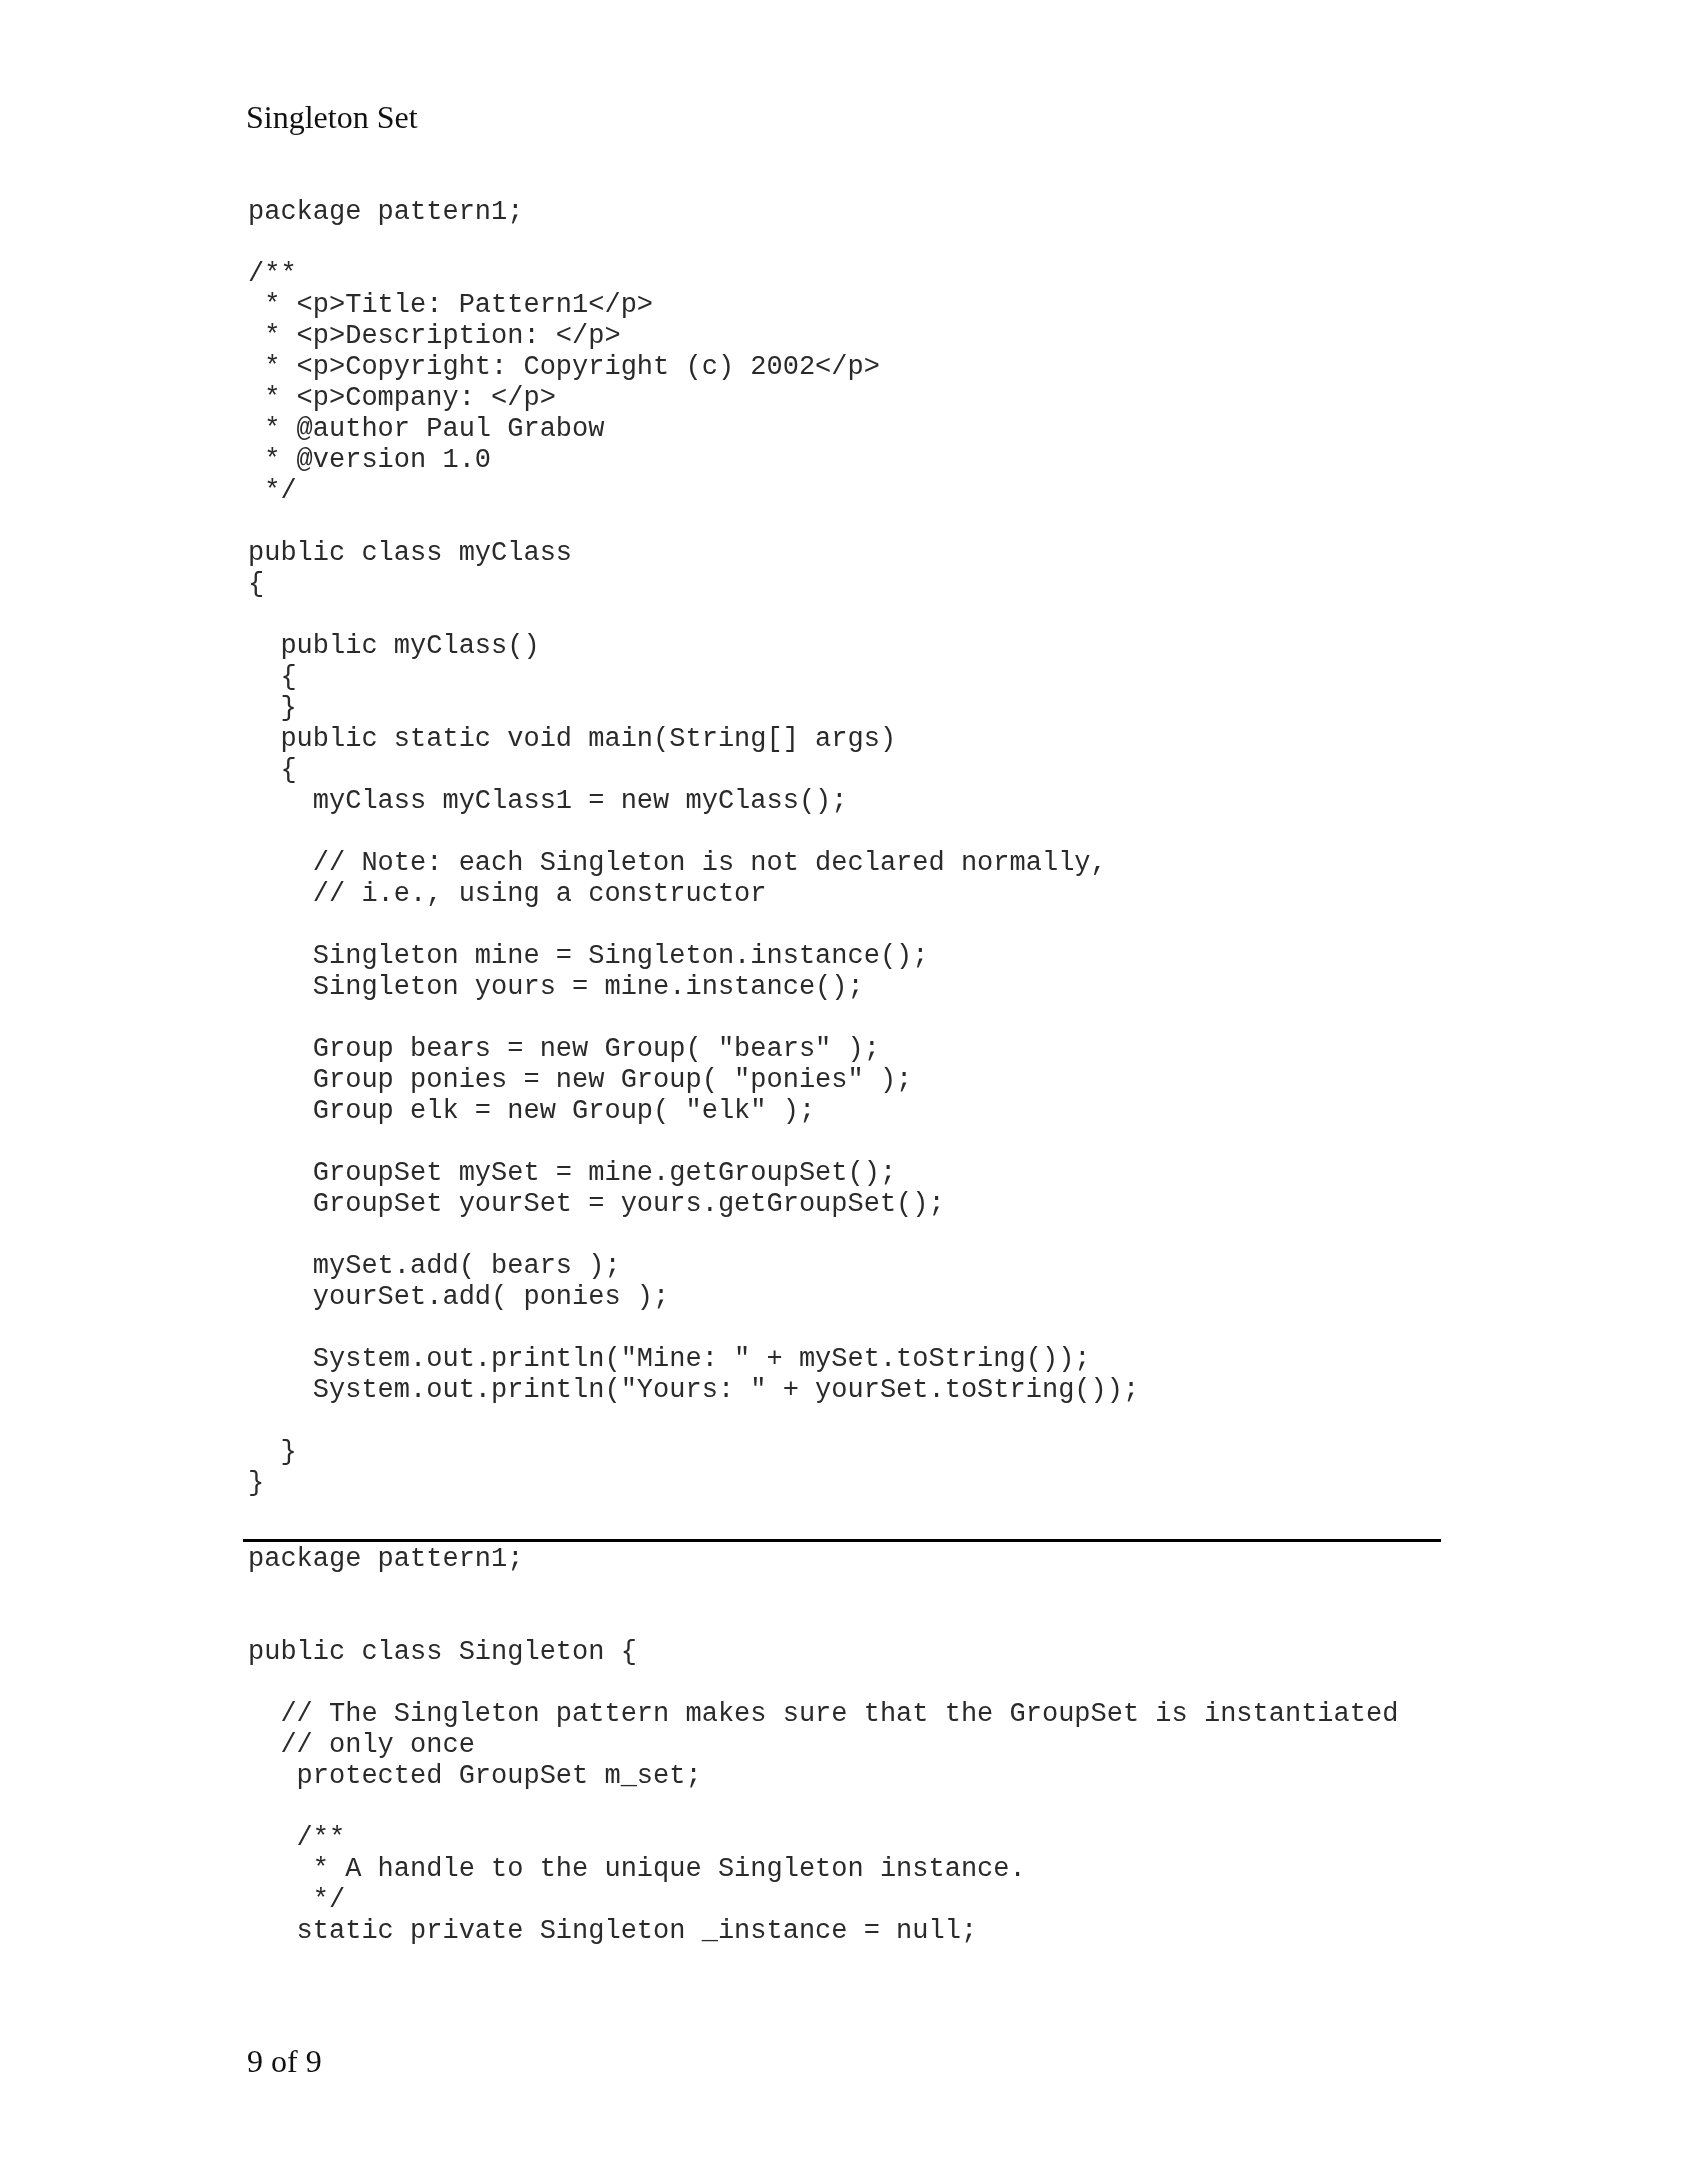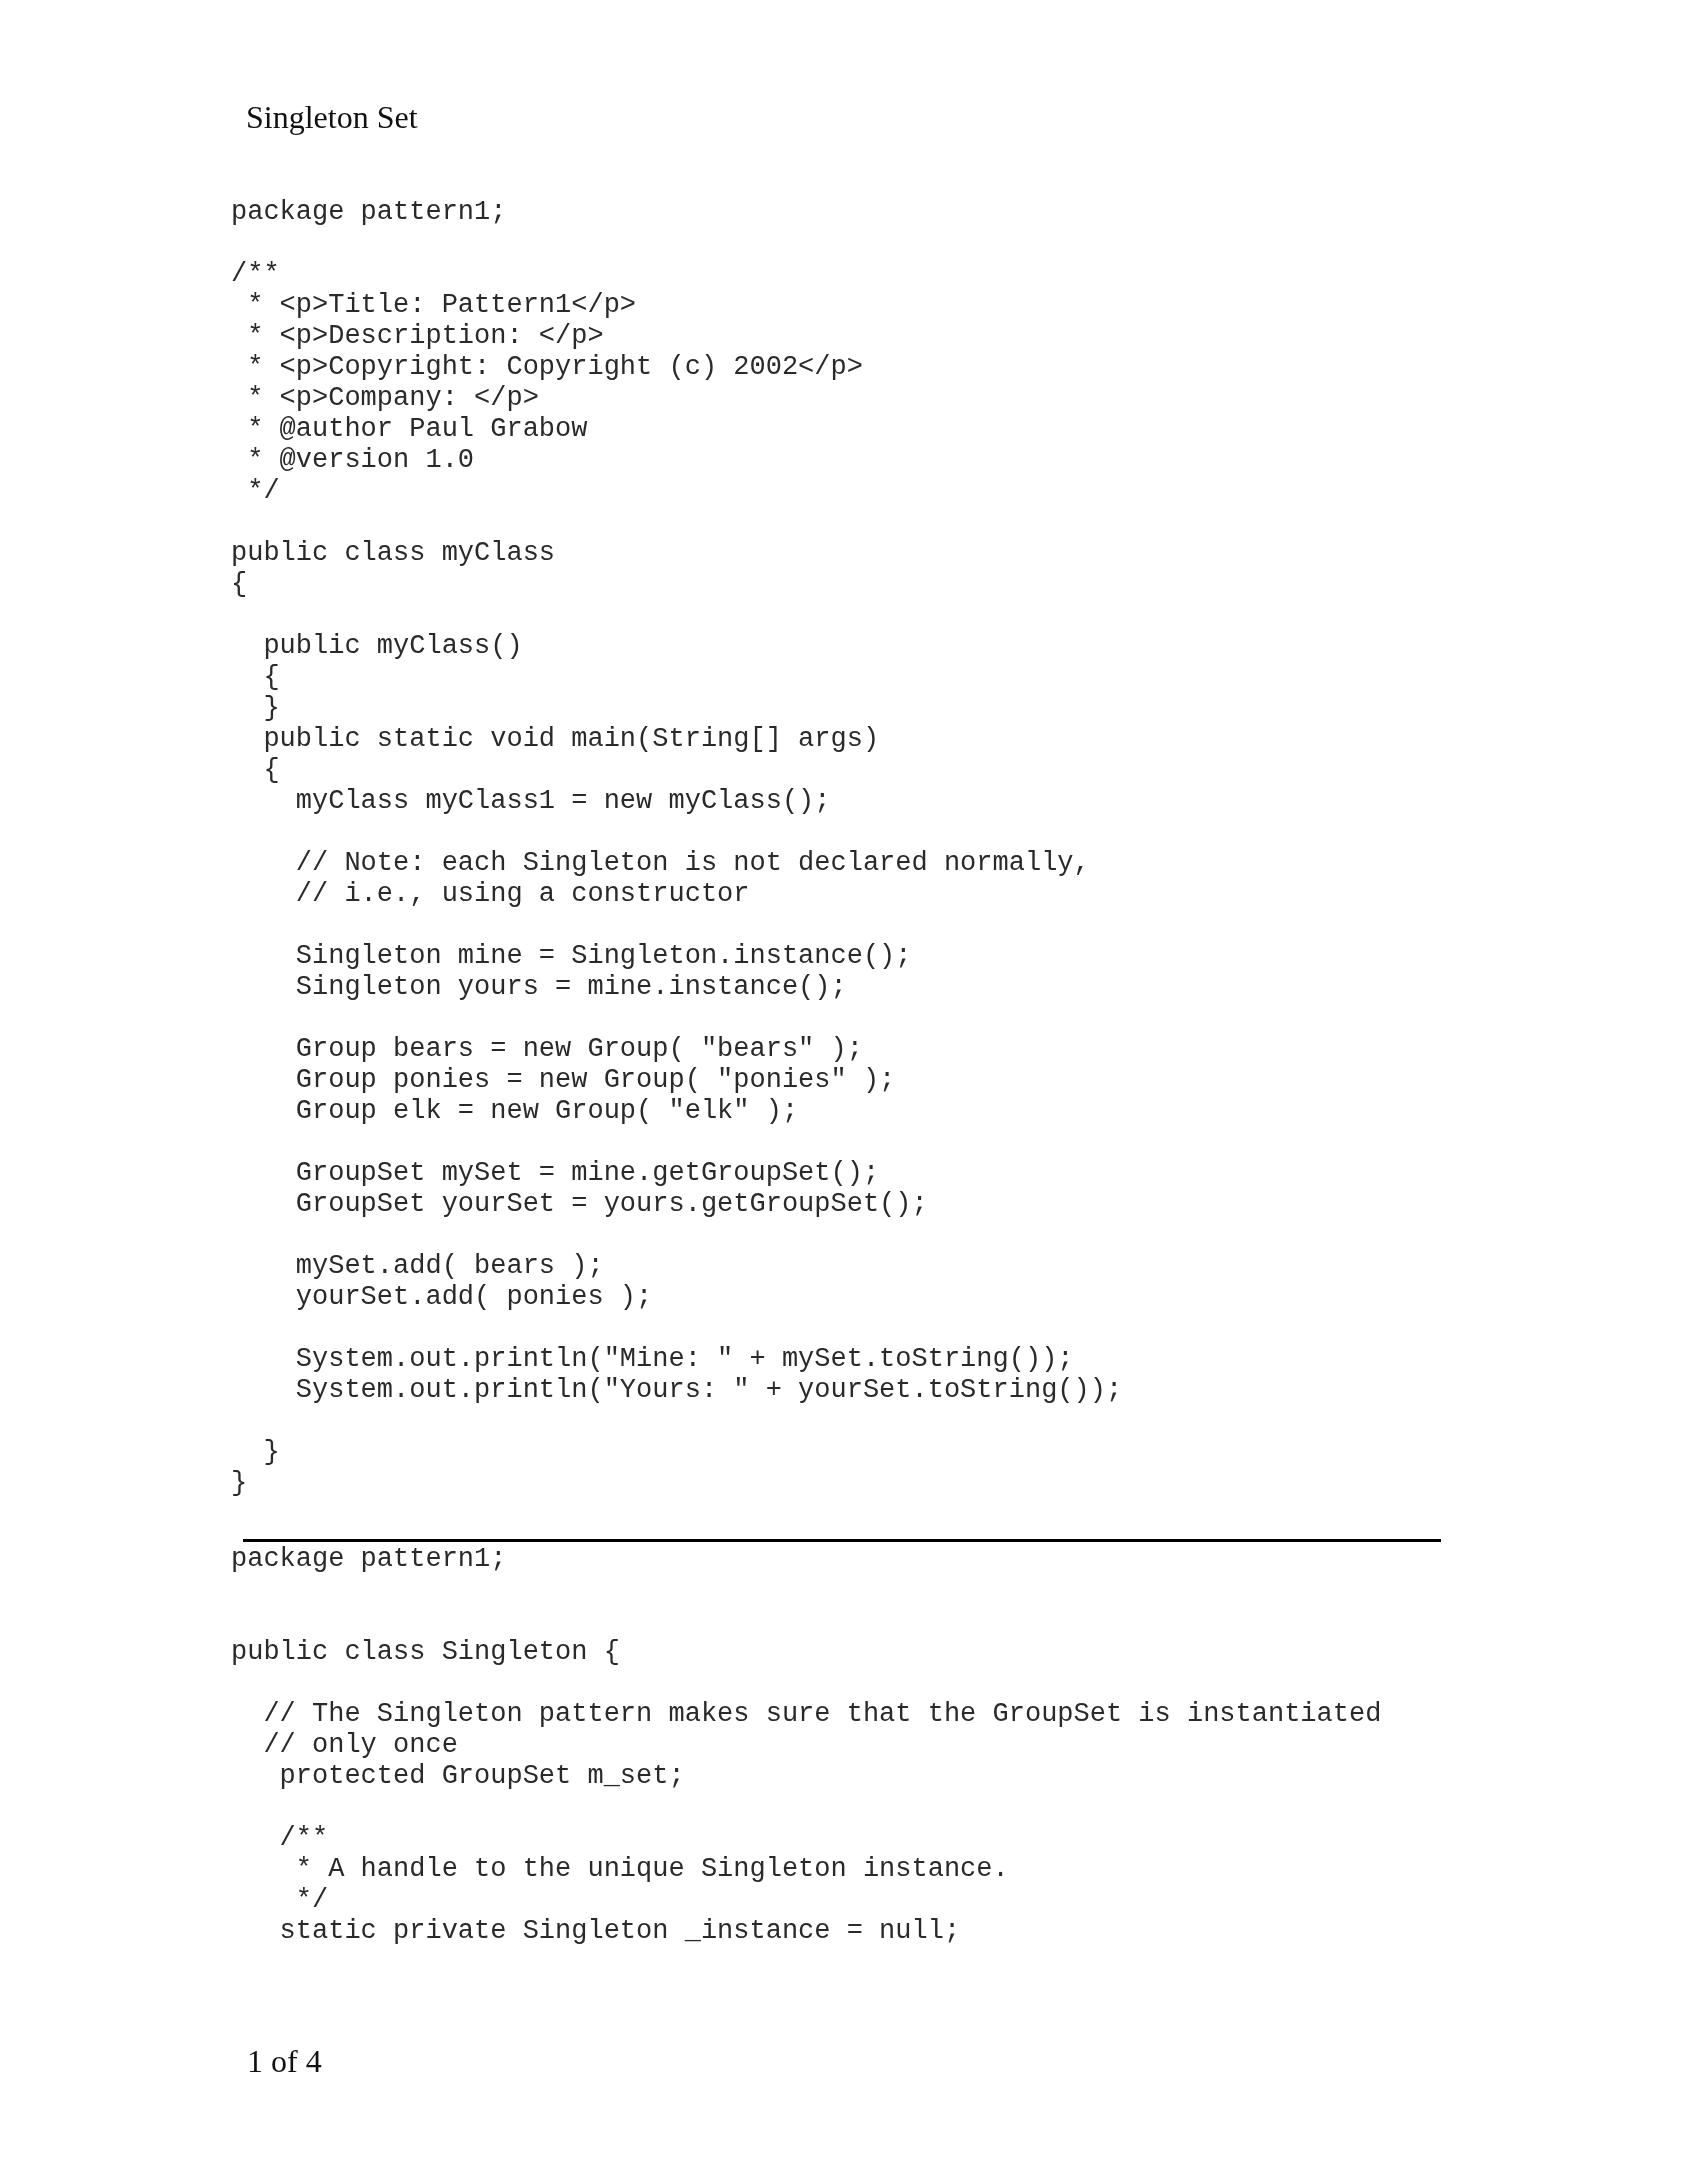--- a/index.html
+++ b/index.html
@@ -4,21 +4,21 @@
 <style>
   html, body { margin: 0; padding: 0; background: #ffffff; }
   body { width: 1683px; height: 2178px; position: relative; overflow: hidden; }
   .page-title {
     position: absolute; left: 246px; top: 99px;
     font-family: "Liberation Serif", "DejaVu Serif", serif;
     font-size: 32px; color: #111; line-height: 36px;
     margin: 0; font-weight: normal; text-align: center;
   }
   .code-block {
-    position: absolute; left: 231px;
+    position: absolute; left: 248px;
     font-family: "Liberation Mono", "DejaVu Sans Mono", monospace;
     font-size: 27px; line-height: 31px; color: #2a2a2a;
     white-space: pre; margin: 0;
   }
   .code-block .line { display: block; height: 31px; }
   #block1 { top: 197px; }
   #block2 { top: 1544px; }
   .separator {
     position: absolute; left: 243px; top: 1539px; width: 1198px; height: 3px;
     background: #000;
@@ -33,14 +33,14 @@
 <body>
 
 <h1 class="page-title">Singleton Set</h1>
 
 <pre class="code-block" id="block1"><span class="line">package pattern1;</span><span class="line"></span><span class="line">/**</span><span class="line"> * &lt;p&gt;Title: Pattern1&lt;/p&gt;</span><span class="line"> * &lt;p&gt;Description: &lt;/p&gt;</span><span class="line"> * &lt;p&gt;Copyright: Copyright (c) 2002&lt;/p&gt;</span><span class="line"> * &lt;p&gt;Company: &lt;/p&gt;</span><span class="line"> * @author Paul Grabow</span><span class="line"> * @version 1.0</span><span class="line"> */</span><span class="line"></span><span class="line">public class myClass</span><span class="line">{</span><span class="line"></span><span class="line">  public myClass()</span><span class="line">  {</span><span class="line">  }</span><span class="line">  public static void main(String[] args)</span><span class="line">  {</span><span class="line">    myClass myClass1 = new myClass();</span><span class="line"></span><span class="line">    // Note: each Singleton is not declared normally,</span><span class="line">    // i.e., using a constructor</span><span class="line"></span><span class="line">    Singleton mine = Singleton.instance();</span><span class="line">    Singleton yours = mine.instance();</span><span class="line"></span><span class="line">    Group bears = new Group( "bears" );</span><span class="line">    Group ponies = new Group( "ponies" );</span><span class="line">    Group elk = new Group( "elk" );</span><span class="line"></span><span class="line">    GroupSet mySet = mine.getGroupSet();</span><span class="line">    GroupSet yourSet = yours.getGroupSet();</span><span class="line"></span><span class="line">    mySet.add( bears );</span><span class="line">    yourSet.add( ponies );</span><span class="line"></span><span class="line">    System.out.println("Mine: " + mySet.toString());</span><span class="line">    System.out.println("Yours: " + yourSet.toString());</span><span class="line"></span><span class="line">  }</span><span class="line">}</span></pre>
 
 <div class="separator"></div>
 
 <pre class="code-block" id="block2"><span class="line">package pattern1;</span><span class="line"></span><span class="line"></span><span class="line">public class Singleton {</span><span class="line"></span><span class="line">  // The Singleton pattern makes sure that the GroupSet is instantiated</span><span class="line">  // only once</span><span class="line">   protected GroupSet m_set;</span><span class="line"></span><span class="line">   /**</span><span class="line">    * A handle to the unique Singleton instance.</span><span class="line">    */</span><span class="line">   static private Singleton _instance = null;</span></pre>
 
-<div class="page-number">1 of 4</div>
+<div class="page-number">9 of 9</div>
 
 
 </body></html>

